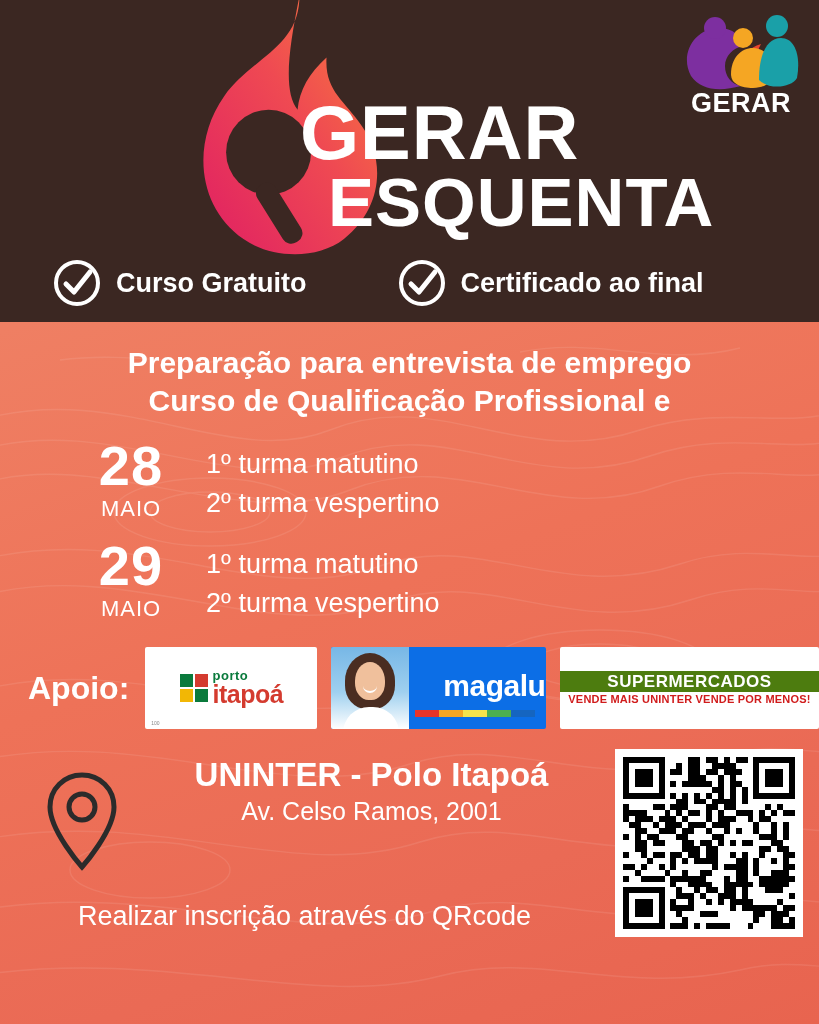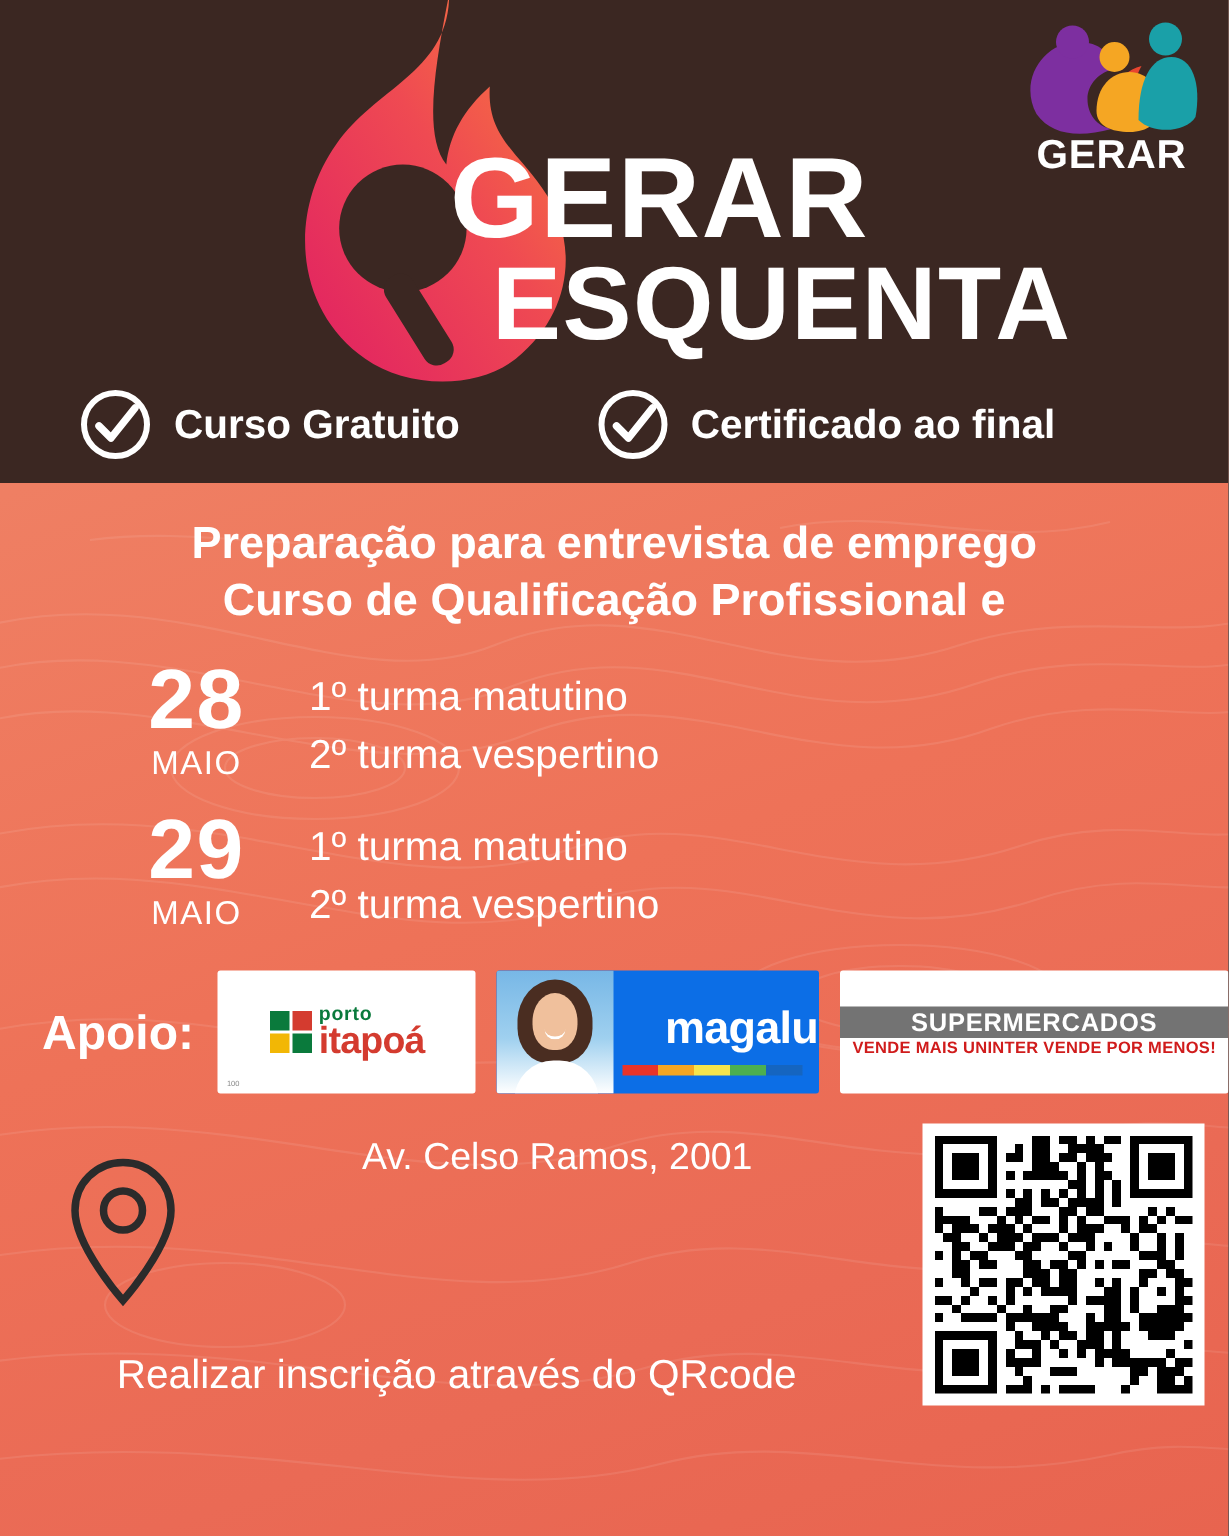--- a/index.html
+++ b/index.html
@@ -199,21 +199,21 @@
   .mg-body { position: absolute; left: 12px; bottom: -4px; width: 56px; height: 26px; background: #fff; border-radius: 28px 28px 0 0; }
   .magalu-word {
     position: absolute; left: 84px; top: 22px;
     color: #fff; font-size: 30px; font-weight: 700; letter-spacing: -.5px; margin-left: 28px;
   }
   .magalu-bar { position: absolute; left: 84px; bottom: 12px; width: 120px; height: 7px;
     background: linear-gradient(90deg,#e8342a 0 20%, #f5a623 20% 40%, #f6e44b 40% 60%, #4caf50 60% 80%, #1565c0 80% 100%); }
 
   
   .bava { text-align: center; line-height: 1; width: 100%; }
-  .bava .b1 { background:#737373; color:#fff; font-size: 17px; font-weight: 800; letter-spacing: .5px; padding: 2px 0; }
+  .bava .b1 { background:#4d7c0f; color:#fff; font-size: 17px; font-weight: 800; letter-spacing: .5px; padding: 2px 0; }
   .bava .b2 { color:#1a3fa0; font-size: 36px; font-weight: 800; letter-spacing: -1px; margin: 2px 0 0; }
   .bava .b3 { color:#d01c1c; font-size: 11px; font-weight: 800; letter-spacing: .2px; margin-top: 2px; }
 
   
   .footer {
     position: relative;
     margin-top: 26px;
     padding: 0 0 18px 0;
   }
   .loc-row { display: flex; align-items: flex-start; }
@@ -398,20 +398,21 @@
       </div>
     </div>
 
     <div class="footer">
       <div class="loc-row">
         <svg class="pin" viewBox="0 0 84 104">
           <path d="M42,6 C24,6 10,20 10,38 C10,62 42,98 42,98 C42,98 74,62 74,38 C74,20 60,6 42,6 Z" fill="none" stroke="#2b2b2b" stroke-width="5"></path>
           <circle cx="42" cy="38" r="13" fill="none" stroke="#2b2b2b" stroke-width="5"></circle>
         </svg>
         <div class="addr">
+          <div class="a1">UNINTER - Polo Itapoá</div>
           <div class="a2">Av. Celso Ramos, 2001</div>
         </div>
       </div>
       <div class="cta">Realizar inscrição através do QRcode</div>
 
       <div class="qr">
         <svg class="qrgrid" viewBox="0 0 29 29" shape-rendering="crispEdges">
           <rect width="29" height="29" fill="#ffffff"></rect>
           <g fill="#000000" id="qrcells">
               <rect x="0" y="0" width="1" height="1"></rect>

